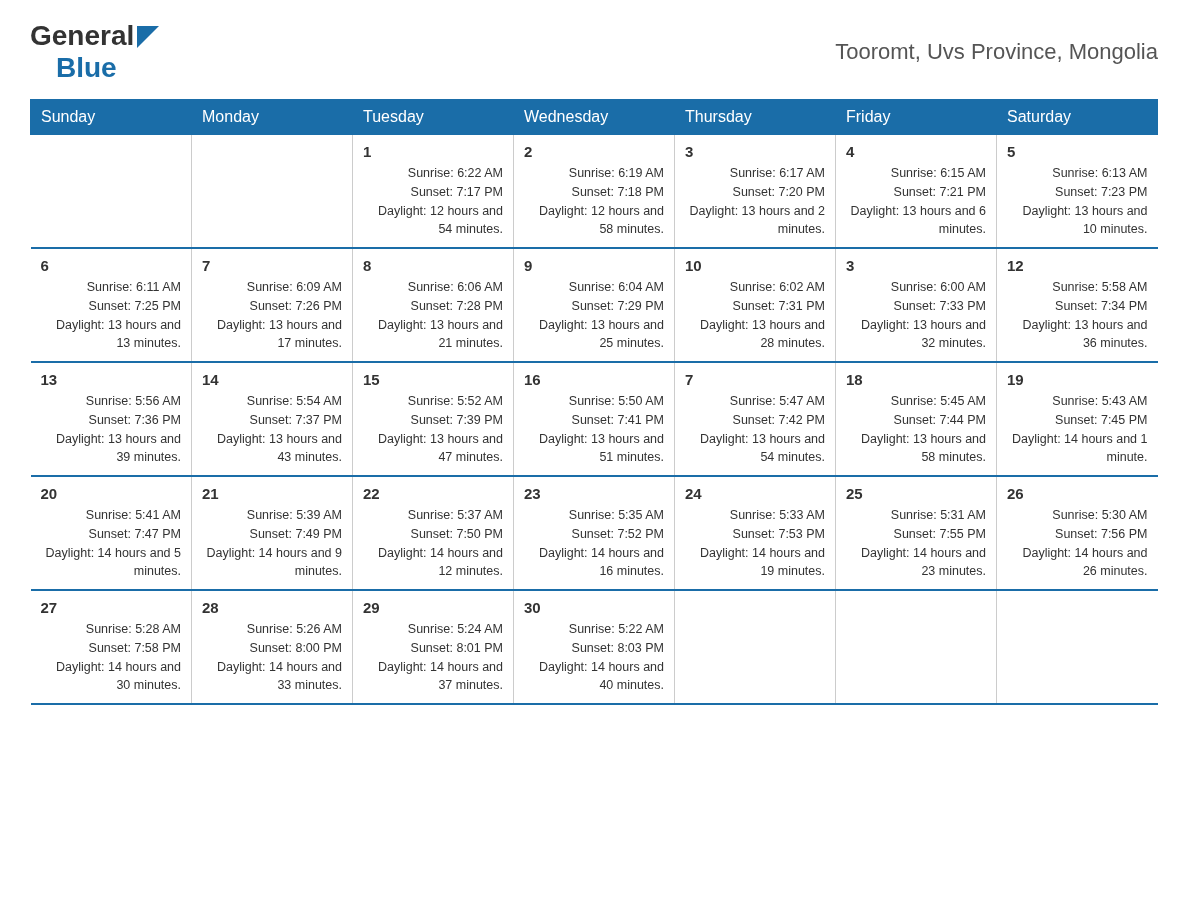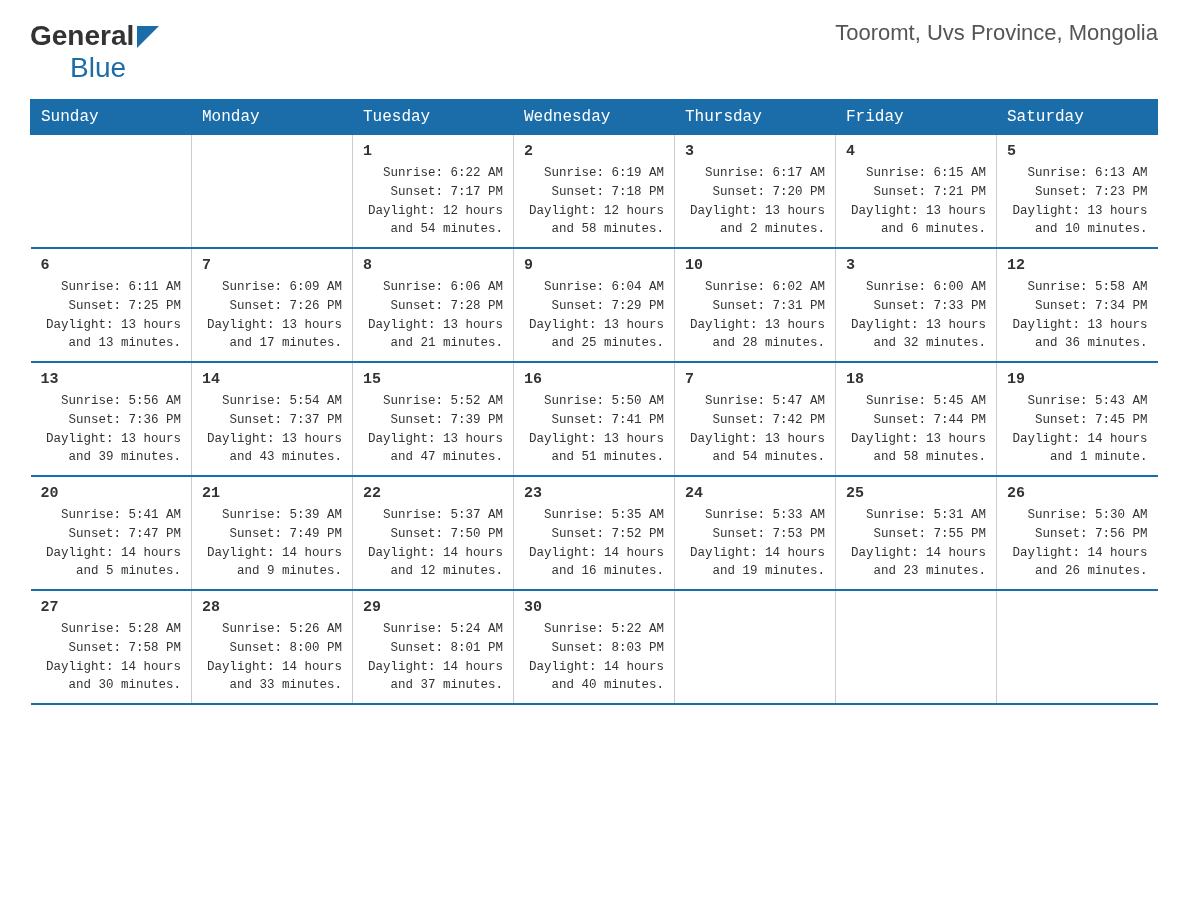--- a/index.html
+++ b/index.html
@@ -6,62 +6,61 @@
     body {
       font-family: Arial, sans-serif;
       background: #fff;
       width: 1188px;
       min-height: 918px;
       padding: 20px 30px;
     }
     .header {
       display: flex;
       justify-content: space-between;
-      align-items: flex-start;
+      align-items: center;
       margin-bottom: 10px;
       gap: 8px;
     }
     .logo {
       display: flex;
       flex-direction: column;
       align-items: flex-start;
     }
     .logo-top {
       display: flex;
       align-items: center;
     }
     .logo-general {
       font-size: 28px;
       font-weight: bold;
       color: #333;
     }
     .logo-blue {
       font-size: 28px;
-      font-weight: normal;
+      font-weight: bold;
       color: #1a6da8;
-      margin-left: 40px;
+      margin-left: 26px;
     }
     .title-section {
       text-align: right;
     }
     .month-title {
       font-size: 52px;
       font-weight: normal;
       color: #333;
       line-height: 1.1;
     }
     .location {
       font-size: 22px;
       color: #555;
     }
     .calendar {
       width: 100%;
       border-collapse: collapse;
       margin-top: 15px;
-      font-family: Liberation Mono, monospace;
     }
     .calendar thead tr {
       background-color: #1a6da8;
     }
     .calendar thead th {
       color: #fff;
       font-size: 16px;
       font-weight: normal;
       padding: 8px 10px;
       text-align: left;

